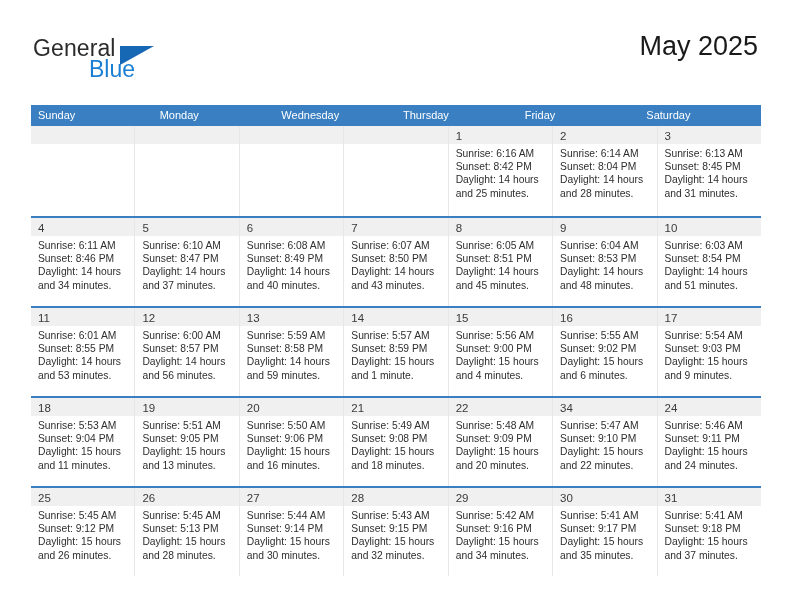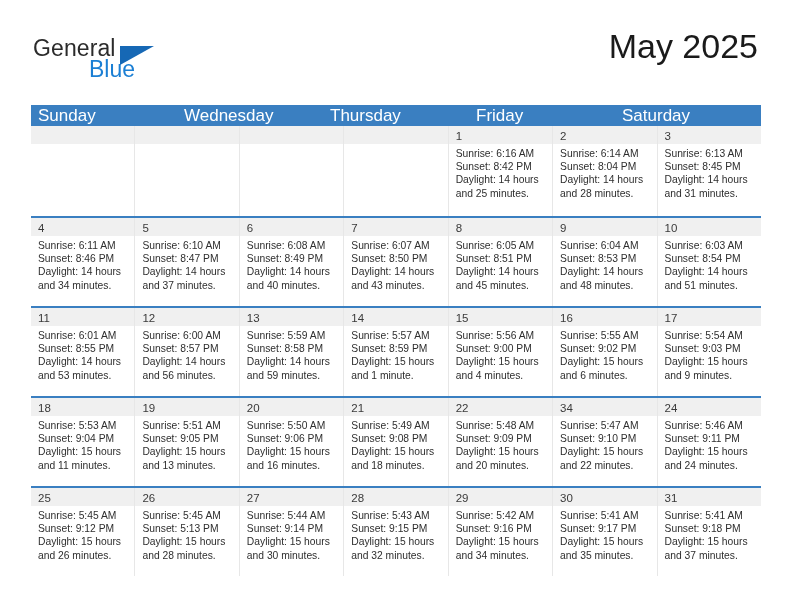--- a/index.html
+++ b/index.html
@@ -62,21 +62,21 @@
     border-left: 34px solid #1668b5;
     border-bottom: 19px solid transparent;
   }
   .title-block {
     position: absolute;
     right: 34px;
     top: 30px;
     text-align: right;
   }
   .cal-title {
-    font-size: 34px;
+    font-size: 27px;
     color: #1a1a1a;
     line-height: 32px;
     white-space: nowrap;
     text-align: right;
   }
   .cal-subtitle {
     font-size: 14px;
     color: #1a1a1a;
     line-height: 20px;
     margin-top: 6px;
@@ -91,21 +91,21 @@
     width: 730px;
   }
   .dow-row {
     display: flex;
     background: #3a7fc1;
     height: 21px;
   }
   .dow-cell {
     flex: 1 1 0;
     color: #ffffff;
-    font-size: 17px;
+    font-size: 11px;
     line-height: 21px;
     padding-left: 7px;
     box-sizing: border-box;
     white-space: nowrap;
   }
   .week {
     display: flex;
     border-top: 2px solid #3a7fc1;
     height: 90px;
     box-sizing: border-box;
@@ -161,20 +161,21 @@
       <span class="logo-blue">Blue</span>
     </div>
     <div class="title-block">
       <div class="cal-title">May 2025</div>
     </div>
   </div>
 
   <div class="calendar">
     <div class="dow-row" id="dow-row">
         <div class="dow-cell">Sunday</div>
+        <div class="dow-cell">Monday</div>
         <div class="dow-cell">Wednesday</div>
         <div class="dow-cell">Thursday</div>
         <div class="dow-cell">Friday</div>
         <div class="dow-cell">Saturday</div>
       </div>
     <div id="weeks-container">
         <div class="week first">
           <div class="day empty">
             <div class="day-num-band"><span class="day-num"></span></div>
             <div class="day-info"></div>

